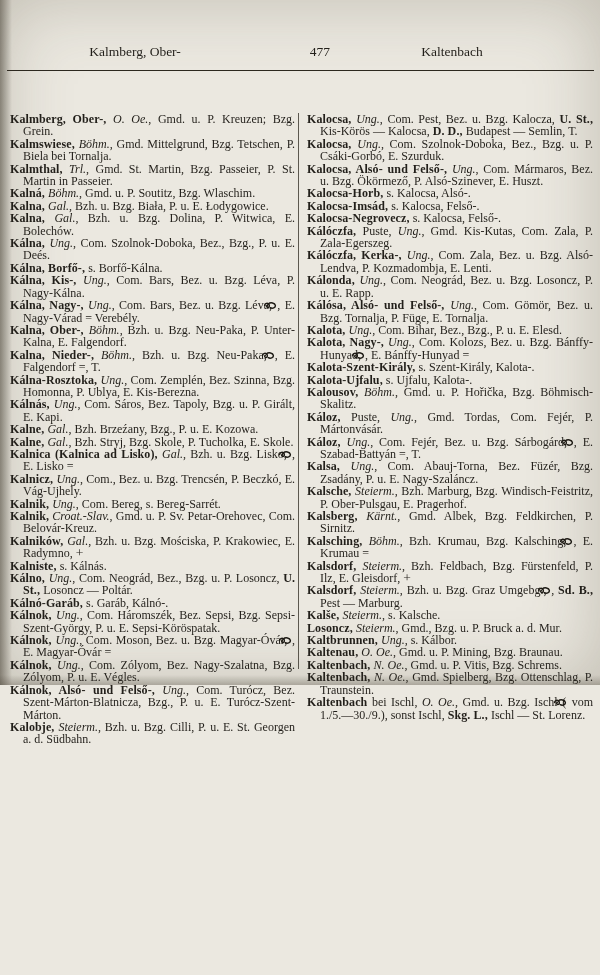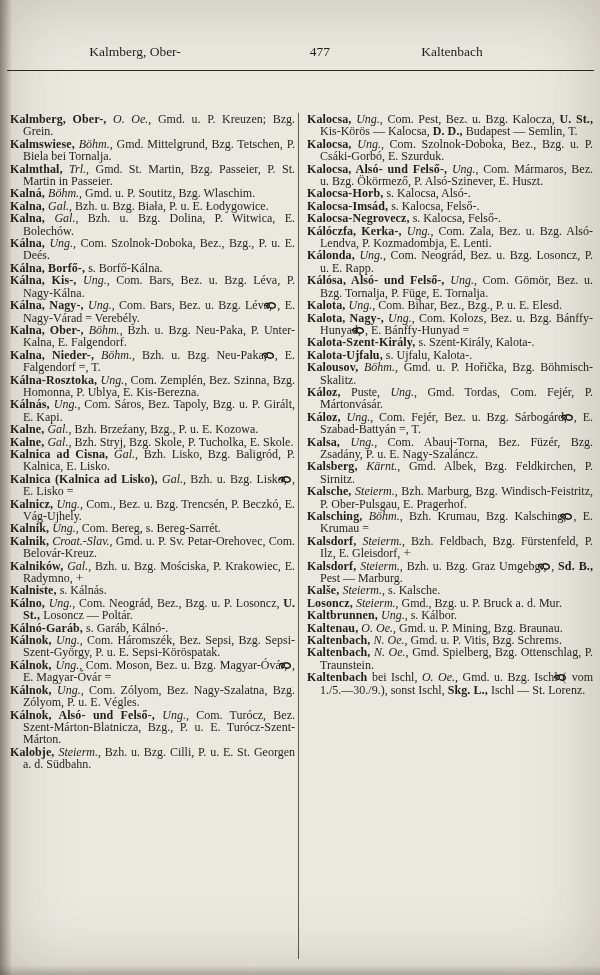--- a/index.html
+++ b/index.html
@@ -2,21 +2,21 @@
 <html lang="de" style="--paper: #ebe8e0; --ink: #221f1a; --rule: #2c281f;"><head>
 <meta charset="utf-8">
 <style>
   html,body{margin:0;padding:0;}
   body{
     width:600px;height:975px;overflow:hidden;
     background:var(--paper,#ebe8e0);
     color:var(--ink,#221f1a);
     font-family:"Liberation Serif","DejaVu Serif",serif;
   }
-  .page{position:relative;width:600px;height:975px;
+  .page{position:relative;width:600px;height:685px;
     box-shadow:inset 0 0 70px rgba(95,88,70,.30);}
   .page::before{content:"";position:absolute;left:0;top:0;bottom:0;width:12px;
     background:linear-gradient(to right,rgba(70,64,52,.55),rgba(70,64,52,0));z-index:2;}
   .page::after{content:"";position:absolute;left:0;right:0;bottom:0;height:10px;
     background:linear-gradient(to top,rgba(70,64,52,.30),rgba(70,64,52,0));z-index:2;}
 
   .running-head{position:absolute;top:44px;left:0;right:0;height:20px;font-size:13.5px;}
   .rh-left{position:absolute;left:0;width:270px;text-align:center;}
   .rh-center{position:absolute;left:270px;width:60px;text-align:right;}
   .rh-right{position:absolute;left:330px;width:244px;text-align:center;}
@@ -67,21 +67,20 @@
             </svg></span><span class="sr">, E. Nagy-Várad = Verebély.</span></div>
         <div class="entry"><span class="sb">Kalna, Ober-, </span><span class="si">Böhm.</span><span class="sr">, Bzh. u. Bzg. Neu-Paka, P. Unter-Kalna, E. Falgendorf.</span></div>
         <div class="entry"><span class="sb">Kalna, Nieder-, </span><span class="si">Böhm.</span><span class="sr">, Bzh. u. Bzg. Neu-Paka, </span><span class="ph"><svg class="ph-svg" viewBox="0 0 26 14" aria-hidden="true">
               <path d="M3 7c0-3 4-5.2 7-3.2 3 2 2.2 7-1 7-2.2 0-3-3-1-4" fill="none" stroke="currentColor" stroke-width="2.7" stroke-linecap="round"></path>
               <path d="M10 3.8c4-3 12-2 13 3 .7 4-5.5 7-9.5 4.2" fill="none" stroke="currentColor" stroke-width="2.7" stroke-linecap="round"></path>
             </svg></span><span class="sr">, E. Falgendorf =, T.</span></div>
         <div class="entry"><span class="sb">Kálna-Rosztoka, </span><span class="si">Ung.</span><span class="sr">, Com. Zemplén, Bez. Szinna, Bzg. Homonna, P. Ublya, E. Kis-Berezna.</span></div>
         <div class="entry"><span class="sb">Kálnás, </span><span class="si">Ung.</span><span class="sr">, Com. Sáros, Bez. Tapoly, Bzg. u. P. Girált, E. Kapi.</span></div>
         <div class="entry"><span class="sb">Kalne, </span><span class="si">Gal.</span><span class="sr">, Bzh. Brzeźany, Bzg., P. u. E. Kozowa.</span></div>
         <div class="entry"><span class="sb">Kalne, </span><span class="si">Gal.</span><span class="sr">, Bzh. Stryj, Bzg. Skole, P. Tucholka, E. Skole.</span></div>
-        <div class="entry"><span class="sb">Kalnica ad Cisna, </span><span class="si">Gal.</span><span class="sr">, Bzh. Lisko, Bzg. Baligród, P. Kalnica, E. Lisko.</span></div>
         <div class="entry"><span class="sb">Kalnica (Kalnica ad Lisko), </span><span class="si">Gal.</span><span class="sr">, Bzh. u. Bzg. Lisko, </span><span class="ph"><svg class="ph-svg" viewBox="0 0 26 14" aria-hidden="true">
               <path d="M3 7c0-3 4-5.2 7-3.2 3 2 2.2 7-1 7-2.2 0-3-3-1-4" fill="none" stroke="currentColor" stroke-width="2.7" stroke-linecap="round"></path>
               <path d="M10 3.8c4-3 12-2 13 3 .7 4-5.5 7-9.5 4.2" fill="none" stroke="currentColor" stroke-width="2.7" stroke-linecap="round"></path>
             </svg></span><span class="sr">, E. Lisko =</span></div>
         <div class="entry"><span class="sb">Kalnicz, </span><span class="si">Ung.</span><span class="sr">, Com., Bez. u. Bzg. Trencsén, P. Beczkó, E. Vág-Ujhely.</span></div>
         <div class="entry"><span class="sb">Kalnik, </span><span class="si">Ung.</span><span class="sr">, Com. Bereg, s. Bereg-Sarrét.</span></div>
         <div class="entry"><span class="sb">Kalnik, </span><span class="si">Croat.-Slav.</span><span class="sr">, Gmd. u. P. Sv. Petar-Orehovec, Com. Belovár-Kreuz.</span></div>
         <div class="entry"><span class="sb">Kalników, </span><span class="si">Gal.</span><span class="sr">, Bzh. u. Bzg. Mościska, P. Krakowiec, E. Radymno, </span><span class="tg">+</span></div>
         <div class="entry"><span class="sb">Kalniste, </span><span class="sr">s. Kálnás.</span></div>
         <div class="entry"><span class="sb">Kálno, </span><span class="si">Ung.</span><span class="sr">, Com. Neográd, Bez., Bzg. u. P. Losoncz, </span><span class="sb">U. St., </span><span class="sr">Losoncz — Poltár.</span></div>
@@ -96,39 +95,40 @@
         <div class="entry"><span class="sb">Kalobje, </span><span class="si">Steierm.</span><span class="sr">, Bzh. u. Bzg. Cilli, P. u. E. St. Georgen a. d. Südbahn.</span></div>
       </div>
     <div class="col-divider"></div>
     <div class="col-right">
         <div class="entry"><span class="sb">Kalocsa, </span><span class="si">Ung.</span><span class="sr">, Com. Pest, Bez. u. Bzg. Kalocza, </span><span class="sb">U. St., </span><span class="sr">Kis-Körös — Kalocsa, </span><span class="sb">D. D., </span><span class="sr">Budapest — Semlin, T.</span></div>
         <div class="entry"><span class="sb">Kalocsa, </span><span class="si">Ung.</span><span class="sr">, Com. Szolnok-Doboka, Bez., Bzg. u. P. Csáki-Gorbó, E. Szurduk.</span></div>
         <div class="entry"><span class="sb">Kalocsa, Alsó- und Felső-, </span><span class="si">Ung.</span><span class="sr">, Com. Mármaros, Bez. u. Bzg. Ökörmező, P. Alsó-Szinever, E. Huszt.</span></div>
         <div class="entry"><span class="sb">Kalocsa-Horb, </span><span class="sr">s. Kalocsa, Alsó-.</span></div>
         <div class="entry"><span class="sb">Kalocsa-Imsád, </span><span class="sr">s. Kalocsa, Felső-.</span></div>
         <div class="entry"><span class="sb">Kalocsa-Negrovecz, </span><span class="sr">s. Kalocsa, Felső-.</span></div>
+        <div class="entry"><span class="sb">Kálóczfa, </span><span class="sr">Puste, </span><span class="si">Ung.</span><span class="sr">, Gmd. Kis-Kutas, Com. Zala, P. Zala-Egerszeg.</span></div>
         <div class="entry"><span class="sb">Kálóczfa, Kerka-, </span><span class="si">Ung.</span><span class="sr">, Com. Zala, Bez. u. Bzg. Alsó-Lendva, P. Kozmadombja, E. Lenti.</span></div>
         <div class="entry"><span class="sb">Kálonda, </span><span class="si">Ung.</span><span class="sr">, Com. Neográd, Bez. u. Bzg. Losoncz, P. u. E. Rapp.</span></div>
         <div class="entry"><span class="sb">Kálósa, Alsó- und Felső-, </span><span class="si">Ung.</span><span class="sr">, Com. Gömör, Bez. u. Bzg. Tornalja, P. Füge, E. Tornalja.</span></div>
         <div class="entry"><span class="sb">Kalota, </span><span class="si">Ung.</span><span class="sr">, Com. Bihar, Bez., Bzg., P. u. E. Elesd.</span></div>
         <div class="entry"><span class="sb">Kalota, Nagy-, </span><span class="si">Ung.</span><span class="sr">, Com. Kolozs, Bez. u. Bzg. Bánffy-Hunyad, </span><span class="ph"><svg class="ph-svg" viewBox="0 0 26 14" aria-hidden="true">
               <path d="M3 7c0-3 4-5.2 7-3.2 3 2 2.2 7-1 7-2.2 0-3-3-1-4" fill="none" stroke="currentColor" stroke-width="2.7" stroke-linecap="round"></path>
               <path d="M10 3.8c4-3 12-2 13 3 .7 4-5.5 7-9.5 4.2" fill="none" stroke="currentColor" stroke-width="2.7" stroke-linecap="round"></path>
             </svg></span><span class="sr">, E. Bánffy-Hunyad =</span></div>
         <div class="entry"><span class="sb">Kalota-Szent-Király, </span><span class="sr">s. Szent-Király, Kalota-.</span></div>
         <div class="entry"><span class="sb">Kalota-Ujfalu, </span><span class="sr">s. Ujfalu, Kalota-.</span></div>
         <div class="entry"><span class="sb">Kalousov, </span><span class="si">Böhm.</span><span class="sr">, Gmd. u. P. Hořička, Bzg. Böhmisch-Skalitz.</span></div>
         <div class="entry"><span class="sb">Káloz, </span><span class="sr">Puste, </span><span class="si">Ung.</span><span class="sr">, Gmd. Tordas, Com. Fejér, P. Mártonvásár.</span></div>
         <div class="entry"><span class="sb">Káloz, </span><span class="si">Ung.</span><span class="sr">, Com. Fejér, Bez. u. Bzg. Sárbogárd, </span><span class="ph"><svg class="ph-svg" viewBox="0 0 26 14" aria-hidden="true">
               <path d="M3 7c0-3 4-5.2 7-3.2 3 2 2.2 7-1 7-2.2 0-3-3-1-4" fill="none" stroke="currentColor" stroke-width="2.7" stroke-linecap="round"></path>
               <path d="M10 3.8c4-3 12-2 13 3 .7 4-5.5 7-9.5 4.2" fill="none" stroke="currentColor" stroke-width="2.7" stroke-linecap="round"></path>
             </svg></span><span class="sr">, E. Szabad-Battyán =, T.</span></div>
         <div class="entry"><span class="sb">Kalsa, </span><span class="si">Ung.</span><span class="sr">, Com. Abauj-Torna, Bez. Füzér, Bzg. Zsadány, P. u. E. Nagy-Szaláncz.</span></div>
+        <div class="entry"><span class="sb">Kalsche, </span><span class="si">Steierm.</span><span class="sr">, Bzh. Marburg, Bzg. Windisch-Feistritz, P. Ober-Pulsgau, E. Pragerhof.</span></div>
         <div class="entry"><span class="sb">Kalsberg, </span><span class="si">Kärnt.</span><span class="sr">, Gmd. Albek, Bzg. Feldkirchen, P. Sirnitz.</span></div>
-        <div class="entry"><span class="sb">Kalsche, </span><span class="si">Steierm.</span><span class="sr">, Bzh. Marburg, Bzg. Windisch-Feistritz, P. Ober-Pulsgau, E. Pragerhof.</span></div>
         <div class="entry"><span class="sb">Kalsching, </span><span class="si">Böhm.</span><span class="sr">, Bzh. Krumau, Bzg. Kalsching, </span><span class="ph"><svg class="ph-svg" viewBox="0 0 26 14" aria-hidden="true">
               <path d="M3 7c0-3 4-5.2 7-3.2 3 2 2.2 7-1 7-2.2 0-3-3-1-4" fill="none" stroke="currentColor" stroke-width="2.7" stroke-linecap="round"></path>
               <path d="M10 3.8c4-3 12-2 13 3 .7 4-5.5 7-9.5 4.2" fill="none" stroke="currentColor" stroke-width="2.7" stroke-linecap="round"></path>
             </svg></span><span class="sr">, E. Krumau =</span></div>
         <div class="entry"><span class="sb">Kalsdorf, </span><span class="si">Steierm.</span><span class="sr">, Bzh. Feldbach, Bzg. Fürstenfeld, P. Ilz, E. Gleisdorf, </span><span class="tg">+</span></div>
         <div class="entry"><span class="sb">Kalsdorf, </span><span class="si">Steierm.</span><span class="sr">, Bzh. u. Bzg. Graz Umgebg., </span><span class="ph"><svg class="ph-svg" viewBox="0 0 26 14" aria-hidden="true">
               <path d="M3 7c0-3 4-5.2 7-3.2 3 2 2.2 7-1 7-2.2 0-3-3-1-4" fill="none" stroke="currentColor" stroke-width="2.7" stroke-linecap="round"></path>
               <path d="M10 3.8c4-3 12-2 13 3 .7 4-5.5 7-9.5 4.2" fill="none" stroke="currentColor" stroke-width="2.7" stroke-linecap="round"></path>
             </svg></span><span class="sr">, </span><span class="sb">Sd. B., </span><span class="sr">Pest — Marburg.</span></div>
         <div class="entry"><span class="sb">Kalše, </span><span class="si">Steierm.</span><span class="sr">, s. Kalsche.</span></div>

